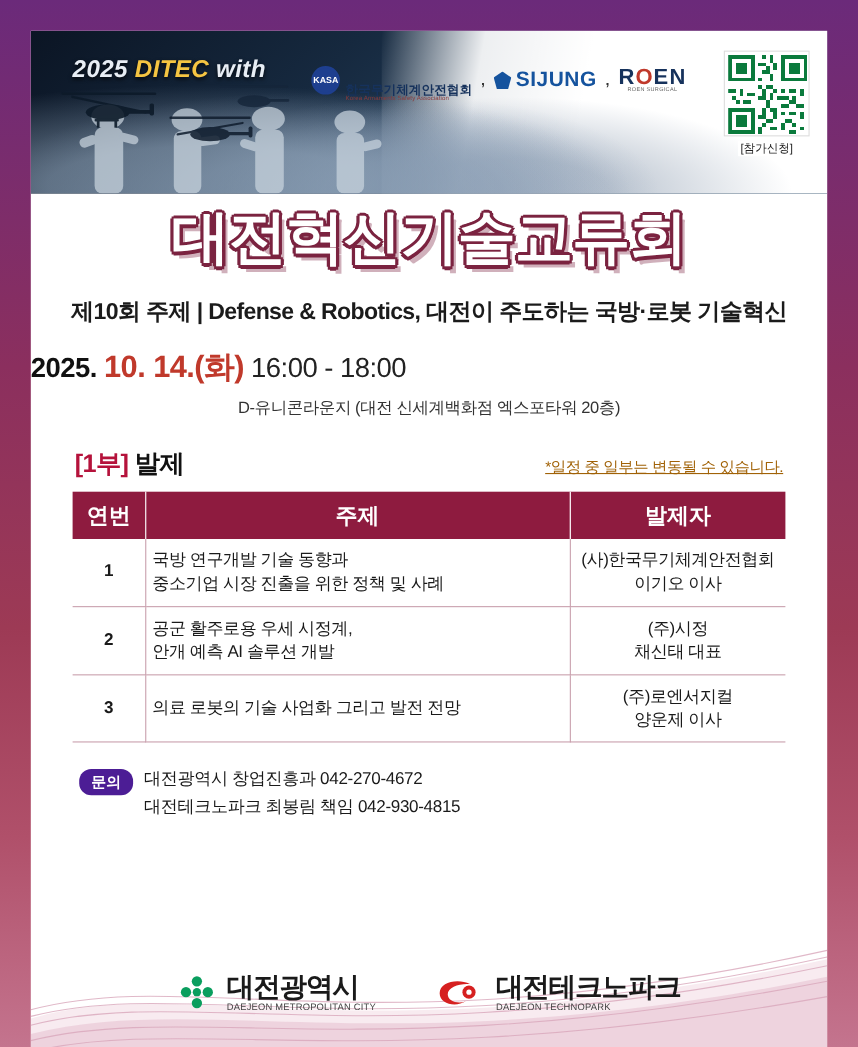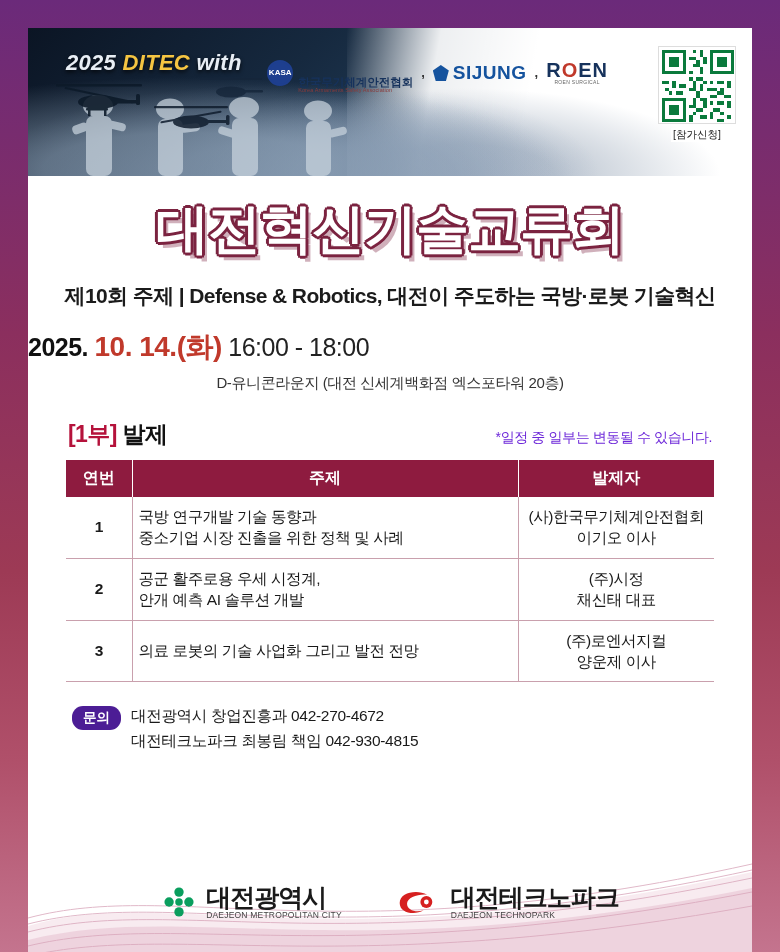--- a/index.html
+++ b/index.html
@@ -48,21 +48,21 @@
   .ditec-title {
     position: absolute; left: 38px; top: 22px;
     font-size: 22px; font-weight: bold; font-style: italic;
     color: #e8eef5;
     text-shadow: 0 2px 4px rgba(0,0,0,.8);
     letter-spacing: .3px;
     z-index: 5;
   }
   .ditec-title .hl { color: #f5c542; }
   .logo-row {
-    position: absolute; right: 144px; top: 24px;
+    position: absolute; right: 128px; top: 24px;
     display: flex; align-items: center; gap: 8px;
     z-index: 6;
   }
   .kasa { display: flex; align-items: center; gap: 5px; }
   .kasa-mark {
     width: 26px; height: 26px; border-radius: 50%;
     background: #1e3f8f; color: #fff;
     display: flex; align-items: center; justify-content: center;
     font-size: 8px; font-weight: bold;
     border: 2px solid #1e3f8f;
@@ -99,21 +99,21 @@
     background: #fff; display: inline-block; padding: 0 2px;
   }
   .choppers {
     position: absolute; left: 22px; top: 48px; z-index: 4;
     opacity: .95;
   }
 
   
   .main-title {
     text-align: center;
-    margin-top: 18px;
+    margin-top: 5px;
     font-size: 53px;
     font-weight: bold;
     color: #ffffff;
     letter-spacing: -1px;
     -webkit-text-stroke: 0px;
     text-shadow:
       3px 0 0 #7b2340, -3px 0 0 #7b2340, 0 3px 0 #7b2340, 0 -3px 0 #7b2340,
       2px 2px 0 #7b2340, -2px 2px 0 #7b2340, 2px -2px 0 #7b2340, -2px -2px 0 #7b2340,
       5px 6px 0 rgba(120,30,60,.35);
   }
@@ -143,32 +143,32 @@
     letter-spacing: -.4px;
   }
 
   
   .sec-head {
     display: flex; align-items: baseline; justify-content: space-between;
     margin: 26px 40px 10px 40px;
   }
   .sec-title { font-size: 23px; font-weight: bold; color: #111; letter-spacing: -.6px;}
   .sec-title .tag { color: #b5123b; }
-  .note { font-size: 14px; color: #6d28d9; letter-spacing: -.4px;}
+  .note { font-size: 14px; color: #a16207; letter-spacing: -.4px; text-decoration: underline;}
 
   table.agenda {
     width: 648px;
     margin: 0 38px;
     border-collapse: collapse;
     table-layout: fixed;
   }
   table.agenda thead th {
     background: #8e1b3f;
     color: #fff;
-    font-size: 16px;
+    font-size: 20px;
     font-weight: bold;
     padding: 8px 4px;
     border-right: 1px solid #fff;
   }
   table.agenda thead th:last-child { border-right: none; }
   table.agenda td {
     border-bottom: 1px solid #c9a0ad;
     padding: 9px 6px;
     font-size: 15.5px;
     color: #1a1a1a;

